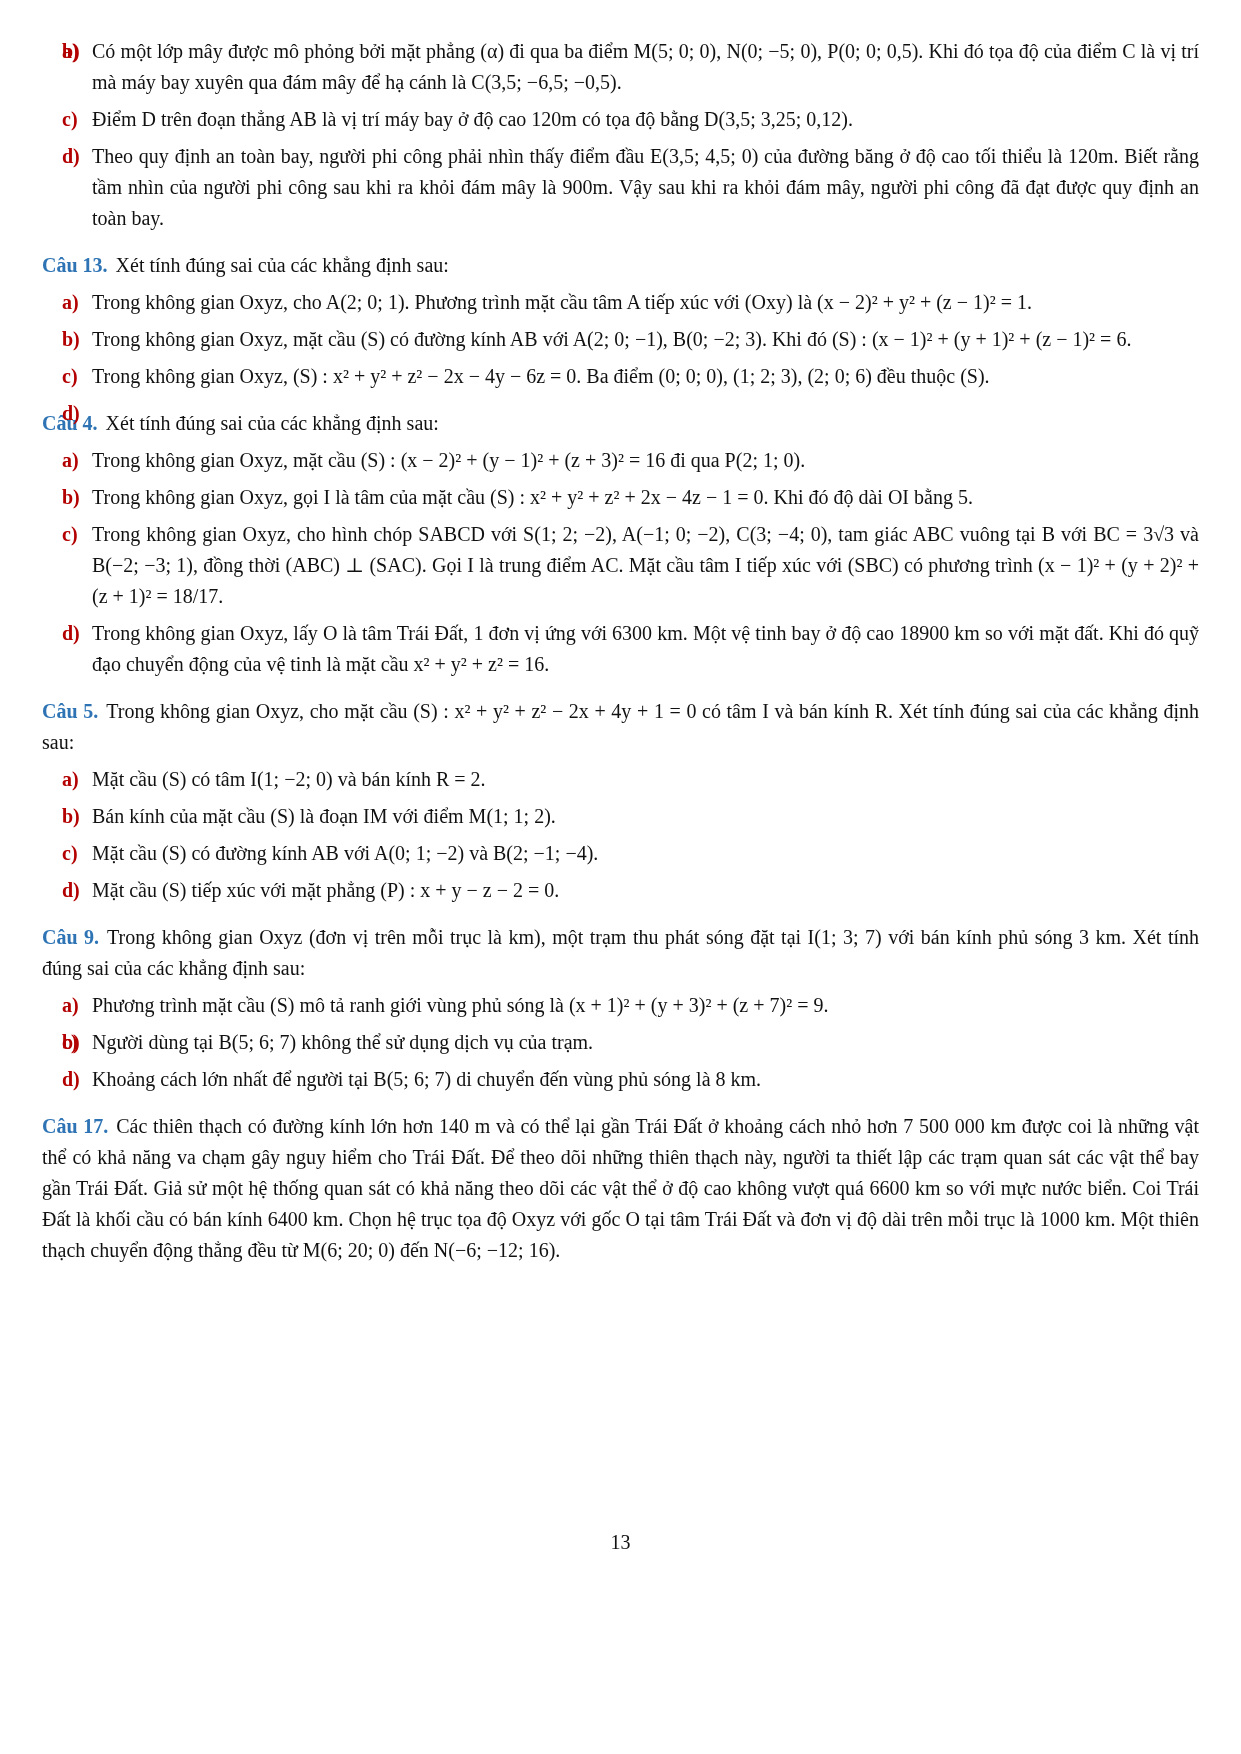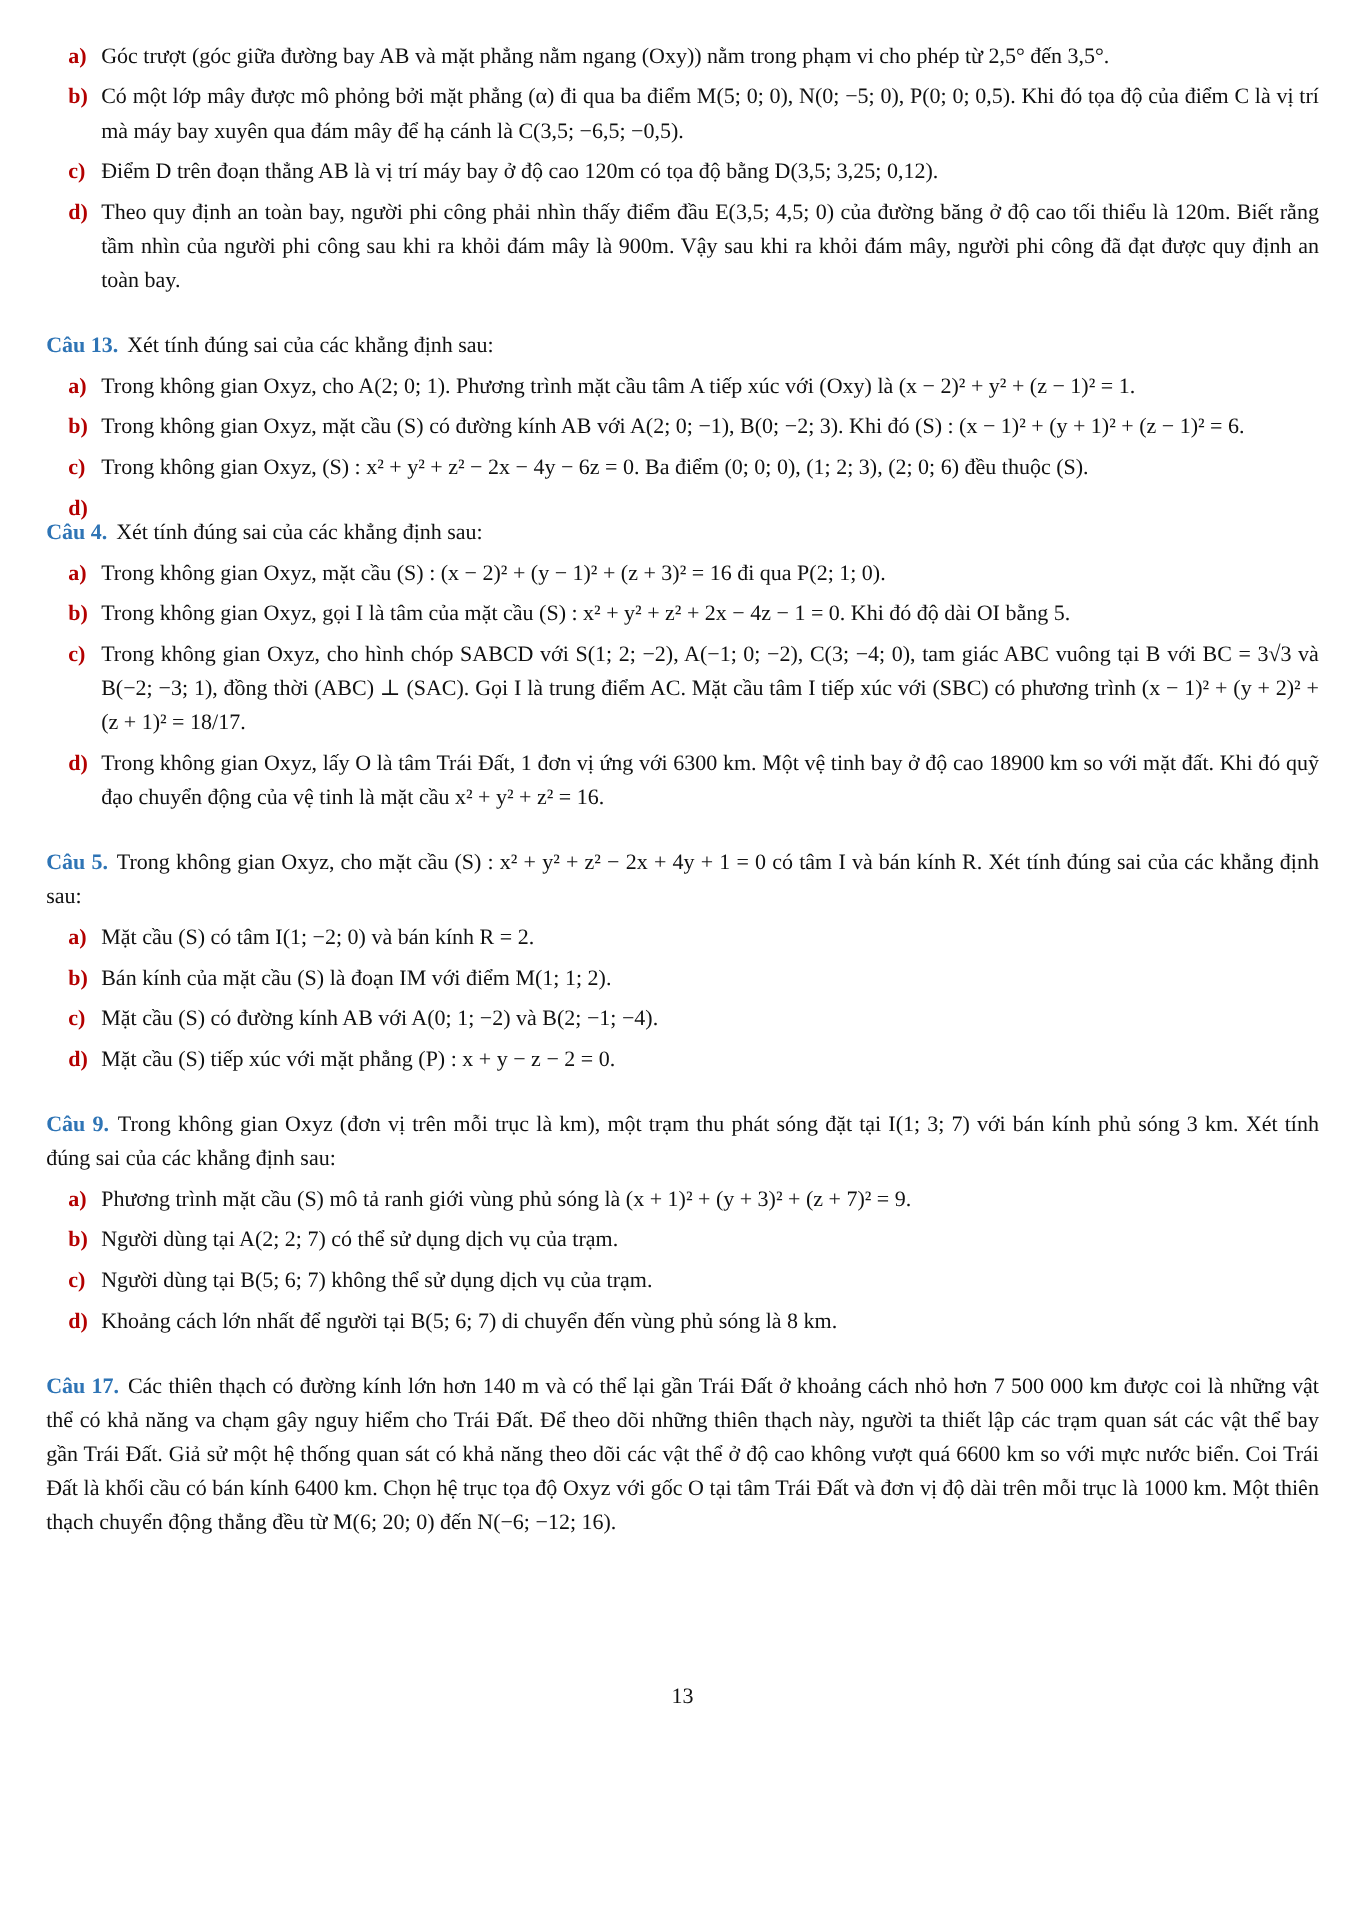--- a/index.html
+++ b/index.html
@@ -22,21 +22,21 @@
     position: relative;
     padding-left: 50px;
     margin-top: 6px;
   }
   .item-label {
     position: absolute;
     left: 20px;
     font-weight: bold;
     color: var(--item_label, #b30000);
   }
-  .question { margin-top: 28px; }
+  .question { margin-top: 16px; }
   .qpara { margin: 0; }
   .q-label {
     font-weight: bold;
     color: var(--question_label, #2e74b5);
     margin-right: 0.4em;
   }
   .page-number {
     position: absolute;
     bottom: 196px;
     left: 0;
@@ -44,21 +44,20 @@
     text-align: center;
   }
 </style>
 </head>
 <body>
 
 <div class="page-content">
 
   <div class="item">
     <span class="item-label">a)</span>
-    <span class="item-text">Góc trượt (góc giữa đường bay AB và mặt phẳng nằm ngang (Oxy)) nằm trong phạm vi cho phép từ 2,5° đến 3,5°.</span>
   </div>
   <div class="item">
     <span class="item-label">b)</span>
     <span class="item-text">Có một lớp mây được mô phỏng bởi mặt phẳng (α) đi qua ba điểm M(5; 0; 0), N(0; −5; 0), P(0; 0; 0,5). Khi đó tọa độ của điểm C là vị trí mà máy bay xuyên qua đám mây để hạ cánh là C(3,5; −6,5; −0,5).</span>
   </div>
   <div class="item">
     <span class="item-label">c)</span>
     <span class="item-text">Điểm D trên đoạn thẳng AB là vị trí máy bay ở độ cao 120m có tọa độ bằng D(3,5; 3,25; 0,12).</span>
   </div>
   <div class="item">
@@ -134,21 +133,20 @@
   <div class="question">
     <p class="qpara">
       <span class="q-label">Câu 9.</span><span class="q-intro">Trong không gian Oxyz (đơn vị trên mỗi trục là km), một trạm thu phát sóng đặt tại I(1; 3; 7) với bán kính phủ sóng 3 km. Xét tính đúng sai của các khẳng định sau:</span>
     </p>
     <div class="item">
       <span class="item-label">a)</span>
       <span class="item-text">Phương trình mặt cầu (S) mô tả ranh giới vùng phủ sóng là (x + 1)² + (y + 3)² + (z + 7)² = 9.</span>
     </div>
     <div class="item">
       <span class="item-label">b)</span>
-      <span class="item-text">Người dùng tại A(2; 2; 7) có thể sử dụng dịch vụ của trạm.</span>
     </div>
     <div class="item">
       <span class="item-label">c)</span>
       <span class="item-text">Người dùng tại B(5; 6; 7) không thể sử dụng dịch vụ của trạm.</span>
     </div>
     <div class="item">
       <span class="item-label">d)</span>
       <span class="item-text">Khoảng cách lớn nhất để người tại B(5; 6; 7) di chuyển đến vùng phủ sóng là 8 km.</span>
     </div>
   </div>

